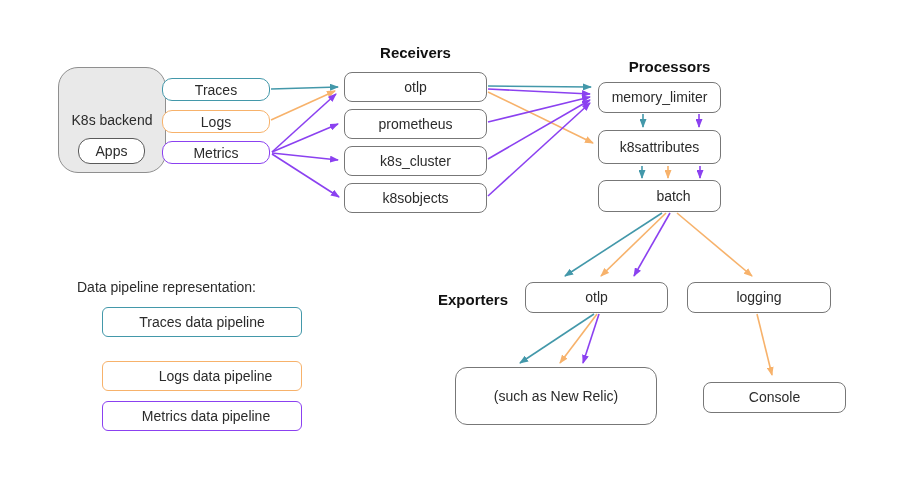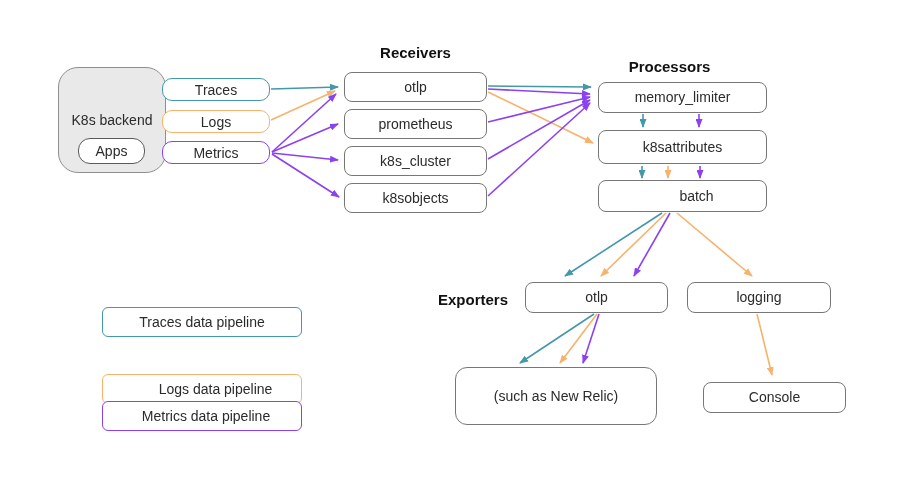--- a/index.html
+++ b/index.html
@@ -36,39 +36,39 @@
   #signal-metrics{top:141px;}
   
   #receivers-title{left:344px;top:44px;width:143px;}
   .receiver{left:344px;width:143px;height:30px;}
   #rec-otlp{top:72px;}
   #rec-prometheus{top:109px;}
   #rec-k8s_cluster{top:146px;}
   #rec-k8sobjects{top:183px;}
   
   #processors-title{left:598px;top:58px;width:143px;}
-  .processor{left:598px;width:169px;}
+  .processor{left:598px;width:123px;}
   #proc-memory_limiter{top:82px;height:31px;}
   #proc-k8sattributes{top:130px;height:34px;}
   #proc-batch{top:180px;height:32px;padding-left:28px;}
   
   #exporters-title{left:408px;top:291px;width:100px;text-align:right;}
   #exp-otlp{left:525px;top:282px;width:143px;height:31px;}
   #exp-logging{left:687px;top:282px;width:144px;height:31px;}
   #backend-box{left:455px;top:367px;width:202px;height:58px;border-radius:12px;flex-direction:column;}
   #console-box{left:703px;top:382px;width:143px;height:31px;}
   
   #legend-title{position:absolute;left:77px;top:279px;font-size:14px;}
   .legend-box{
     position:absolute;left:102px;width:200px;height:30px;background:#fff;
     border:1.5px solid #999;border-radius:6px;display:flex;align-items:center;justify-content:center;
     font-size:14px;box-sizing:border-box;
   }
   #legend-traces{top:307px;}
-  #legend-logs{top:374px;padding-left:27px;}
+  #legend-logs{top:361px;padding-left:27px;}
   #legend-metrics{top:401px;}
   
   #arrows{position:absolute;left:0;top:0;width:900px;height:504px;z-index:2;pointer-events:none;}
 </style>
 </head>
 <body>
 
 <div id="canvas">
 
   <svg id="arrows" viewBox="0 0 900 504" xmlns="http://www.w3.org/2000/svg">
@@ -160,20 +160,21 @@
     <span>logging</span>
   </div>
 
   <div class="node" id="backend-box">
     <span>(such as New Relic)</span>
   </div>
   <div class="node" id="console-box">
     <span>Console</span>
   </div>
 
+  <div id="legend-title">Data pipeline representation:</div>
   <div class="legend-box" id="legend-traces" style="border-color: rgb(67, 152, 170);">
     <span>Traces data pipeline</span>
   </div>
   <div class="legend-box" id="legend-logs" style="border-color: rgb(247, 178, 107);">
     <span>Logs data pipeline</span>
   </div>
   <div class="legend-box" id="legend-metrics" style="border-color: rgb(139, 65, 240); padding-left: 8px;">
     <span>Metrics data pipeline</span>
   </div>
 

